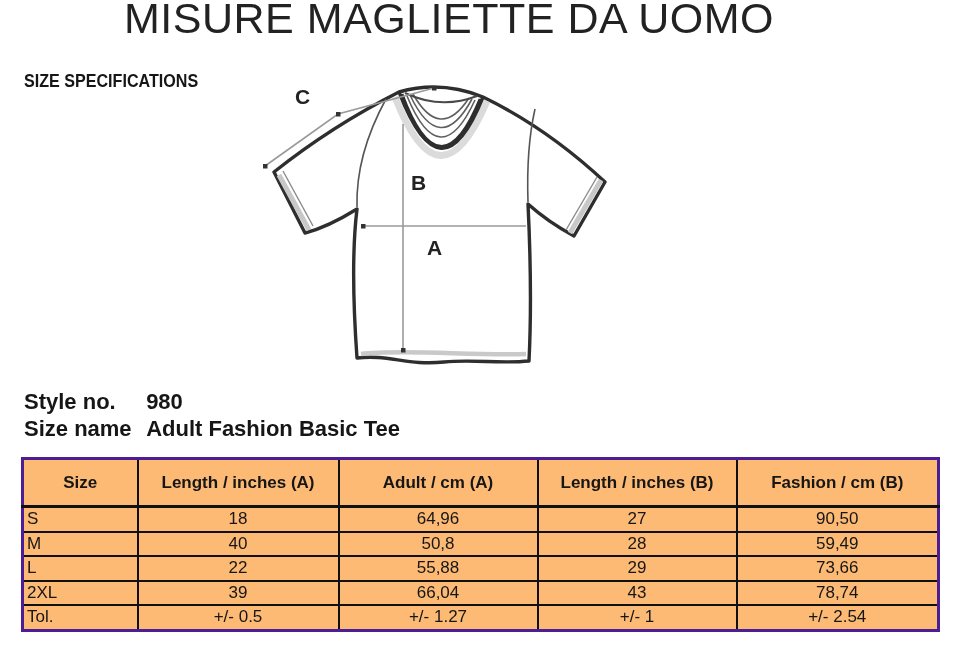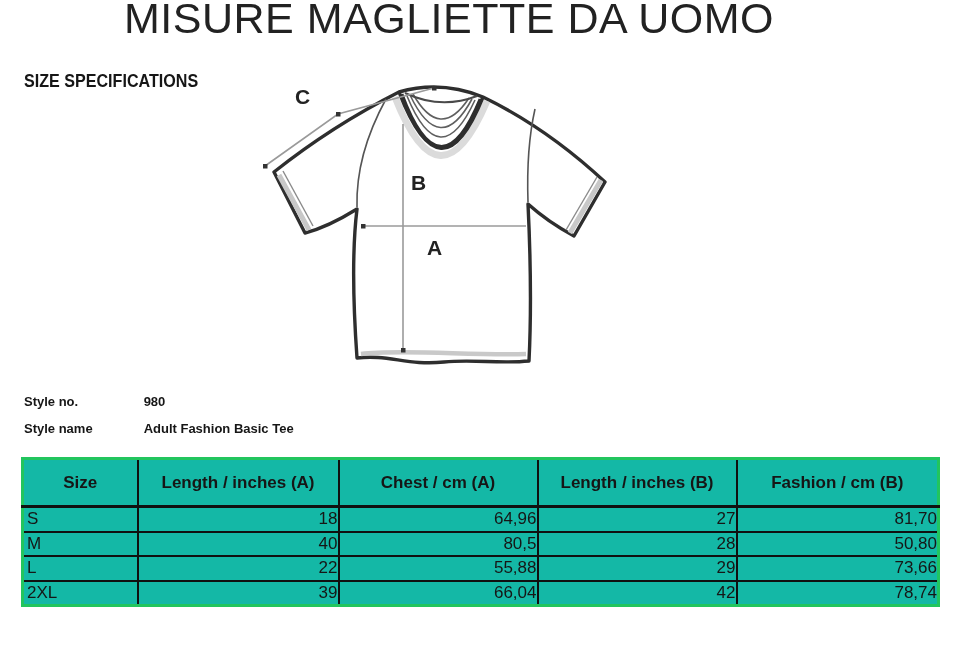--- a/index.html
+++ b/index.html
@@ -19,38 +19,38 @@
   
   .subtitle{
     position:absolute;left:8px;top:71px;font-size:17.5px;font-weight:bold;color:#161616;
     transform:scaleX(0.92);transform-origin:left center;white-space:nowrap;letter-spacing:0px;
   }
 
   
   .diagram{position:absolute;left:205px;top:72px;width:450px;height:320px;}
 
   
-  .styleinfo{position:absolute;left:8px;top:388px;font-size:13px;font-weight:bold;color:#161616;}
+  .styleinfo{position:absolute;left:8px;top:388px;font-size:22px;font-weight:bold;color:#161616;}
   .styleinfo .row{position:relative;height:27px;line-height:27px;}
   .styleinfo .lbl{display:inline-block;width:116px;}
   .styleinfo .val{display:inline-block;}
 
   
   .table-wrap{position:absolute;left:5px;top:457px;}
   table.size-table{
-    border-collapse:collapse;table-layout:fixed;width:916px;background:#14b8a6;
-    border:3px solid #22c55e;
+    border-collapse:collapse;table-layout:fixed;width:916px;background:#fdba74;
+    border:3px solid #4c1d95;
   }
   .size-table th{
     border:2px solid #101010;border-bottom:3px solid #101010;
     height:45px;font-size:17px;font-weight:bold;text-align:center;color:#161616;padding:0;
   }
   .size-table td{
     border:2px solid #101010;height:22.5px;font-size:17px;font-weight:400;
-    text-align:right;color:#161616;padding:0;line-height:1.05;
+    text-align:center;color:#161616;padding:0;line-height:1.05;
   }
   .size-table td.size-cell{text-align:left;padding-left:3px;}
 </style>
 </head>
 <body>
 
 <div class="sheet">
 
   <div class="title-wrap">
     <span class="title">MISURE MAGLIETTE DA UOMO</span>
@@ -107,69 +107,76 @@
     <text x="395" y="190" font-family="Liberation Sans, sans-serif" font-size="21" font-weight="bold" fill="#222">B</text>
     <text x="411" y="255" font-family="Liberation Sans, sans-serif" font-size="21" font-weight="bold" fill="#222">A</text>
   </svg>
 
   <div class="styleinfo">
     <div class="row">
       <span class="lbl">Style no.</span>
       <span class="val">980</span>
     </div>
     <div class="row">
-      <span class="lbl">Style name</span>
+      <span class="lbl">Size name</span>
       <span class="val">Adult Fashion Basic Tee</span>
     </div>
   </div>
 
   <div class="table-wrap">
     <table class="size-table">
       <colgroup>
         <col style="width:115px">
         <col style="width:201px">
         <col style="width:199px">
         <col style="width:199px">
         <col style="width:202px">
       </colgroup>
       <thead>
         <tr id="size-table-head">
             <th>Size</th>
             <th>Length / inches (A)</th>
-            <th>Chest / cm (A)</th>
+            <th>Adult / cm (A)</th>
             <th>Length / inches (B)</th>
             <th>Fashion / cm (B)</th>
           </tr>
       </thead>
       <tbody id="size-table-body">
           <tr>
             <td class="size-cell">S</td>
             <td class="">18</td>
             <td class="">64,96</td>
             <td class="">27</td>
-            <td class="">81,70</td>
+            <td class="">90,50</td>
           </tr>
           <tr>
             <td class="size-cell">M</td>
             <td class="">40</td>
-            <td class="">80,5</td>
+            <td class="">50,8</td>
             <td class="">28</td>
-            <td class="">50,80</td>
+            <td class="">59,49</td>
           </tr>
           <tr>
             <td class="size-cell">L</td>
             <td class="">22</td>
             <td class="">55,88</td>
             <td class="">29</td>
             <td class="">73,66</td>
           </tr>
           <tr>
             <td class="size-cell">2XL</td>
             <td class="">39</td>
             <td class="">66,04</td>
-            <td class="">42</td>
+            <td class="">43</td>
             <td class="">78,74</td>
+          </tr>
+          <tr>
+            <td class="size-cell">Tol.</td>
+            <td class="">+/- 0.5</td>
+            <td class="">+/- 1.27</td>
+            <td class="">+/- 1</td>
+            <td class="">+/- 2.54</td>
           </tr>
         </tbody>
     </table>
   </div>
 
 </div>
 
 </body></html>

